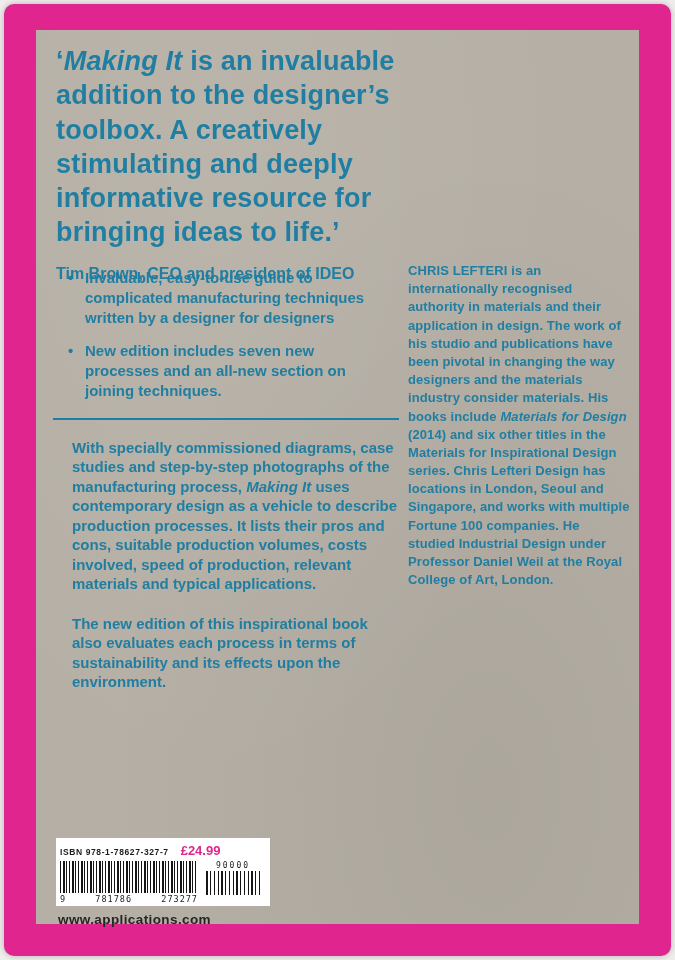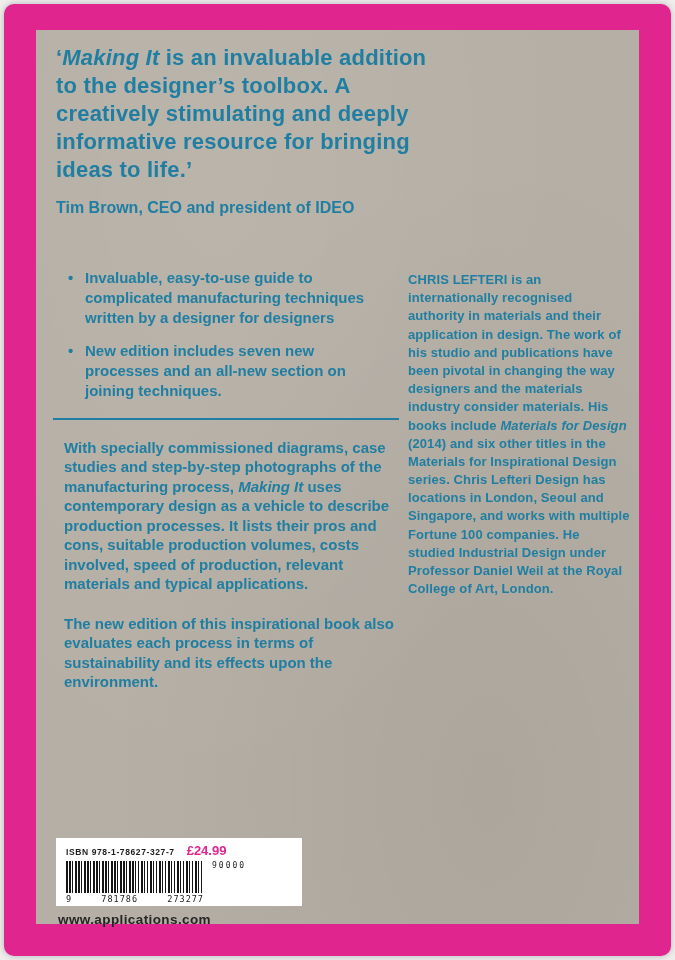--- a/index.html
+++ b/index.html
@@ -30,21 +30,21 @@
     background-image:
       radial-gradient(ellipse at 30% 15%, rgba(255,255,255,0.07), transparent 60%),
       radial-gradient(ellipse at 75% 85%, rgba(0,0,0,0.05), transparent 60%);
   }
 
   
   .quote-block { position: absolute; left: 20px; top: 14px; width: 390px; }
   .quote {
     margin: 0;
     color: #1f7ea1;
-    font-size: 22px;
+    font-size: 27px;
     font-weight: 700;
     line-height: 1.27;
     letter-spacing: 0.2px;
   }
   .quote em, .body-p em, .bio em { font-style: italic; }
   .attribution {
     margin: 15px 0 0 0;
     color: #1f7ea1;
     font-size: 16px;
     font-weight: 700;
@@ -67,47 +67,47 @@
     position: absolute;
     left: 0; top: 0;
   }
   .rule {
     height: 2px;
     width: 346px;
     margin: 17px 0 0 -3px;
     background: #1f7ea1;
   }
   .body-p {
-    margin: 18px 0 0 8px;
+    margin: 18px 0 0 16px;
     color: #1f7ea1;
     font-size: 15px;
     font-weight: 700;
     line-height: 1.3;
   }
   .body-p + .body-p { margin-top: 20px; }
 
   
-  .right-col { position: absolute; left: 372px; top: 241px; width: 222px; }
+  .right-col { position: absolute; left: 372px; top: 232px; width: 222px; }
   .bio {
     margin: 0;
     color: #1f7ea1;
     font-size: 13px;
     font-weight: 700;
     line-height: 1.4;
     letter-spacing: 0.1px;
   }
 
   
   .barcode-box {
     position: absolute;
     left: 20px; top: 808px;
-    width: 246px; height: 68px;
+    width: 214px; height: 68px;
     background: #ffffff;
     box-sizing: border-box;
-    padding: 5px 7px 4px 10px;
+    padding: 5px 7px 4px 4px;
   }
   .isbn-row { display: flex; align-items: baseline; }
   .isbn {
     font-size: 8.5px;
     letter-spacing: 0.6px;
     color: #1c1c1c;
     font-weight: 700;
     white-space: nowrap;
   }
   .price {
@@ -135,21 +135,21 @@
     margin-top: 1px;
     font-family: "DejaVu Sans Mono", monospace;
     font-size: 8.5px;
     color: #1c1c1c;
     letter-spacing: 1px;
   }
   .bc-addon {
     width: 54px;
     margin-left: 8px;
     display: flex;
-    flex-direction: row;
+    flex-direction: column;
   }
   .addon-digits {
     font-family: "DejaVu Sans Mono", monospace;
     font-size: 8px;
     color: #1c1c1c;
     text-align: center;
     letter-spacing: 2px;
   }
   .bars.addon { height: 24px; margin-top: 1px;
     background-image: repeating-linear-gradient(90deg,

